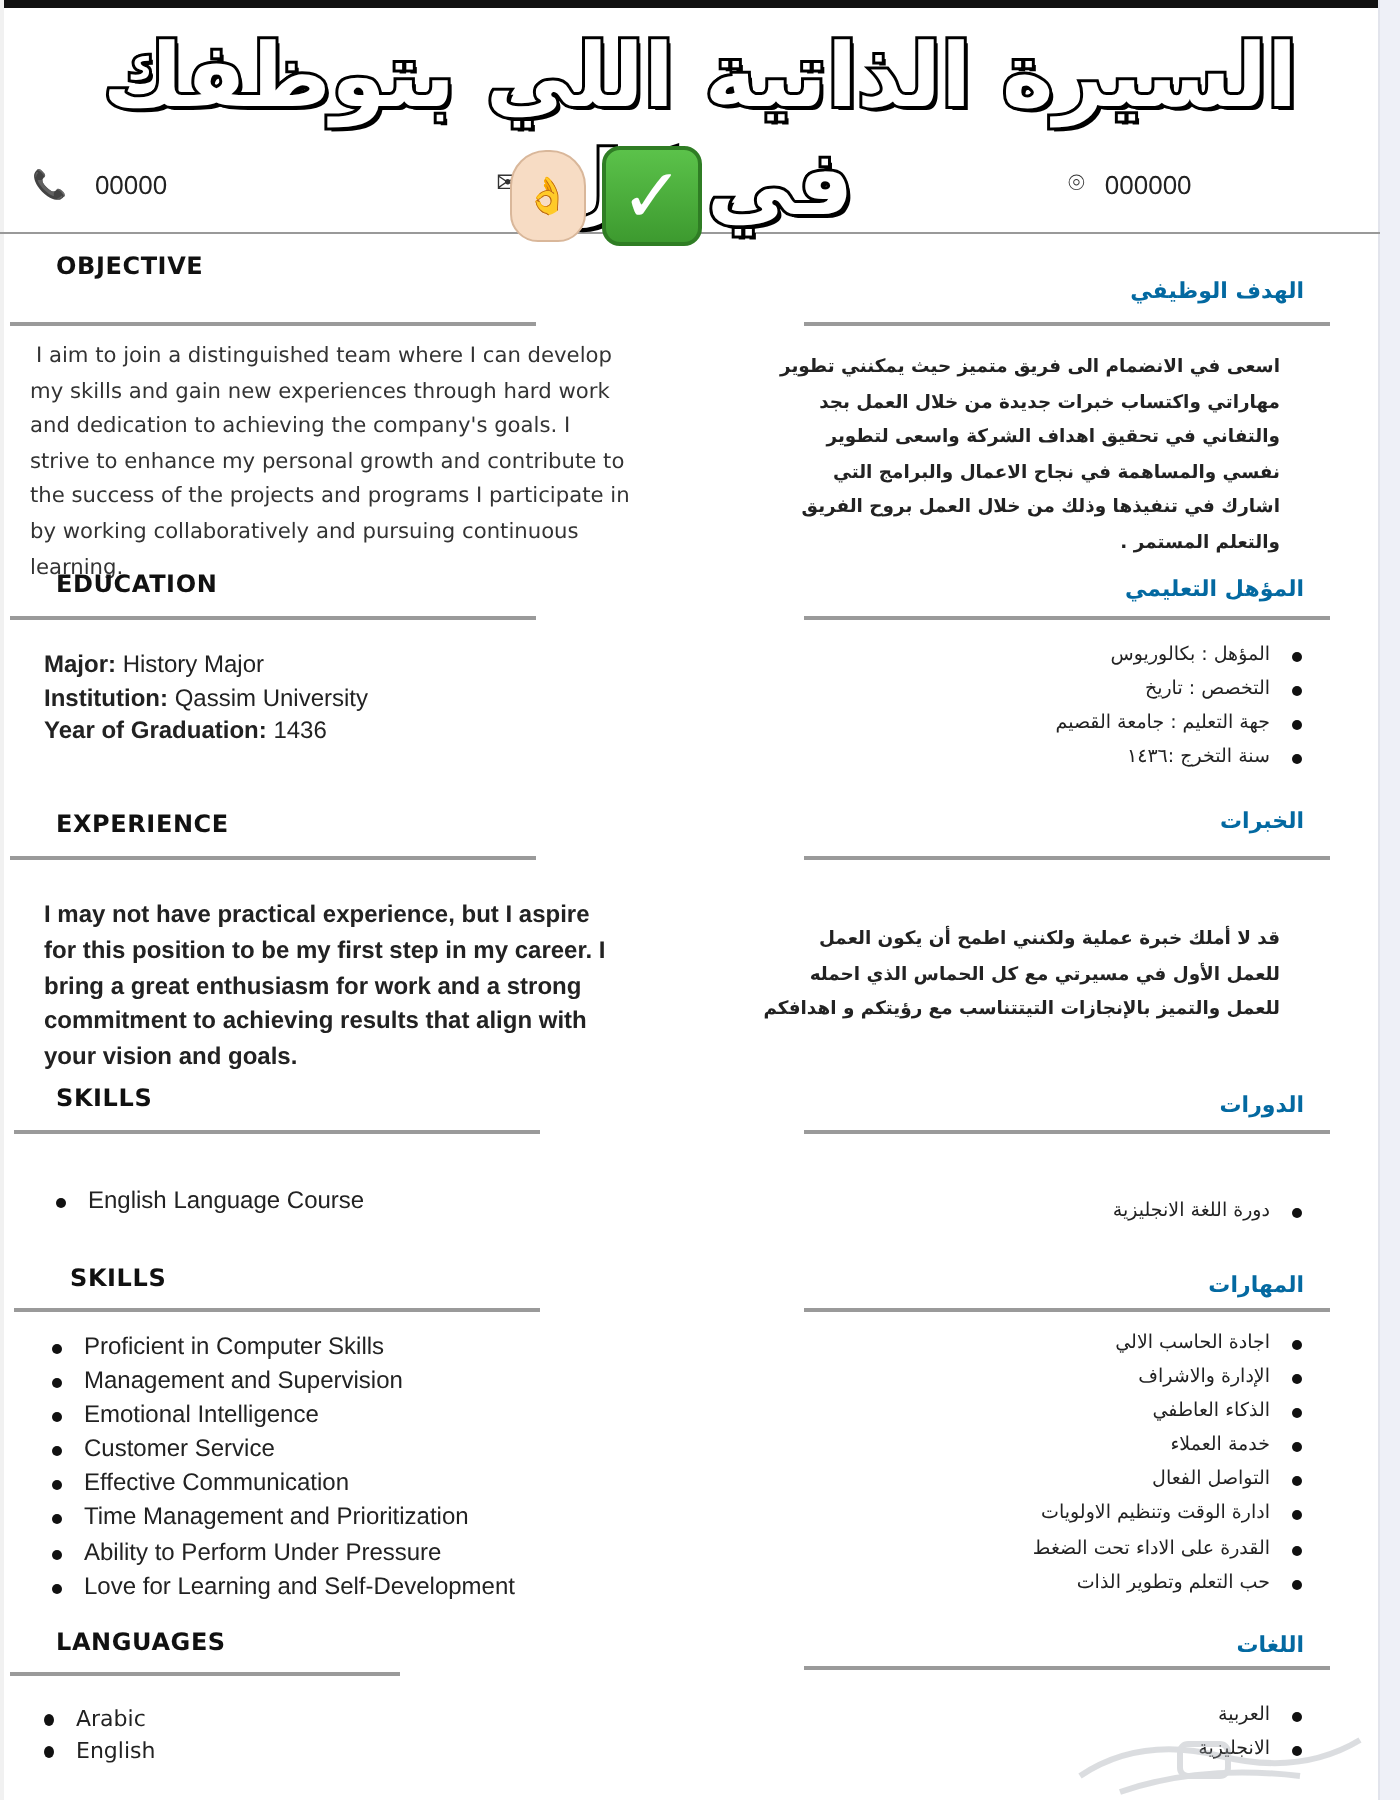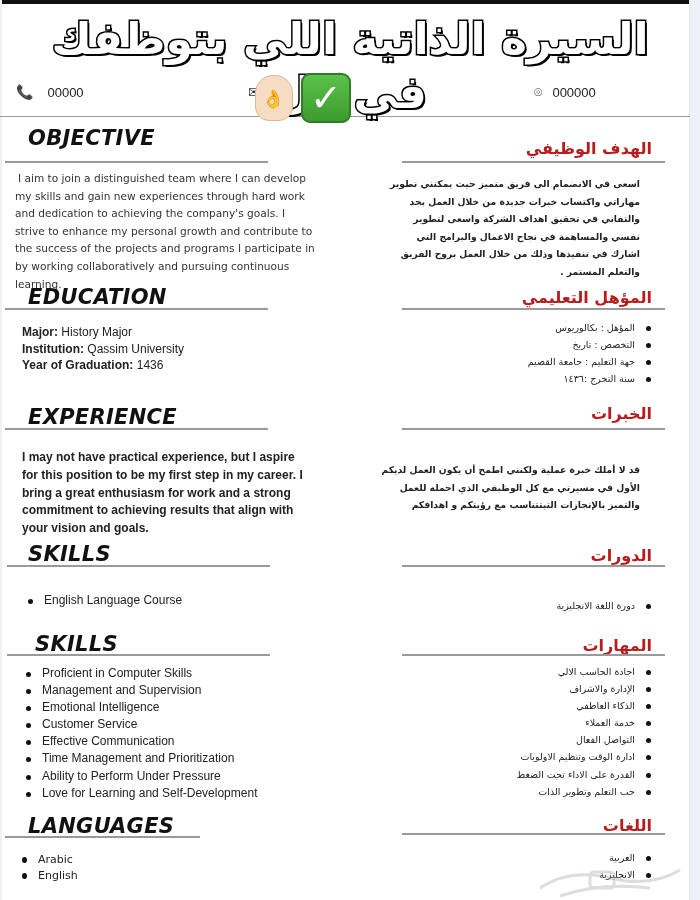--- a/index.html
+++ b/index.html
@@ -43,23 +43,23 @@
     font-size: 18px; color: #c99a78; font-family: "DejaVu Sans", sans-serif;
   }
 
   
   .contact-row { position: absolute; left: 0; top: 84px; width: 690px; height: 24px; }
   .contact { position: absolute; top: 0; display: flex; align-items: center; gap: 14px; font-size: 13px; color: #222; }
   .contact .ic { font-size: 14px; color: #333; font-family: "DejaVu Sans", sans-serif; }
   .contact-rule { position: absolute; left: 0; top: 116px; width: 690px; height: 1px; background: #999; }
 
   
-  .sec-title { position: absolute; font-family: "DejaVu Sans", sans-serif; font-weight: bold; font-size: 21px; color: #111; letter-spacing: 0.3px; font-style: italic; }
+  .sec-title { position: absolute; font-family: "DejaVu Sans", sans-serif; font-weight: bold; font-size: 12px; color: #111; letter-spacing: 0.3px; }
   .rule { position: absolute; height: 2px; background: #9a9a9a; }
-  .ar-title { position: absolute; font-family: "DejaVu Sans", sans-serif; font-weight: bold; font-size: 16px; color: #b91c1c; direction: rtl; text-align: right; }
+  .ar-title { position: absolute; font-family: "DejaVu Sans", sans-serif; font-weight: bold; font-size: 11px; color: #0369a1; direction: rtl; text-align: right; }
 
   .en-para { position: absolute; font-family: "DejaVu Sans", sans-serif; font-size: 10.6px; line-height: 17.6px; color: #333; }
   .ex-para { position: absolute; font-family: "Liberation Sans", sans-serif; font-weight: bold; font-size: 12px; line-height: 17.8px; color: #222; }
   .ar-para { position: absolute; font-family: "DejaVu Sans", sans-serif; font-weight: bold; font-size: 9.2px; line-height: 17.6px; color: #222; direction: rtl; text-align: right; }
 
   .edu { position: absolute; font-size: 12px; line-height: 16.5px; color: #222; }
   .edu b { font-weight: bold; }
 
   ul.en-list { position: absolute; margin: 0; padding: 0 0 0 0; list-style: none; font-size: 12px; color: #222; }
   ul.en-list li { position: relative; padding-left: 20px; line-height: 17.1px; }
@@ -154,21 +154,21 @@
 <div class="rule" style="left:402px; top:308px; width:263px;"></div>
 <ul class="ar-list" style="right:45px; top:319px;">
   <li>المؤهل : بكالوريوس</li>
   <li>التخصص : تاريخ</li>
   <li>جهة التعليم : جامعة القصيم</li>
   <li>سنة التخرج :١٤٣٦</li>
 </ul>
 
 <div class="ar-title" style="right:48px; top:404px;">الخبرات</div>
 <div class="rule" style="left:402px; top:428px; width:263px;"></div>
-<div class="ar-para" style="right:60px; top:461px; width:260px;">قد لا أملك خبرة عملية ولكنني اطمح أن يكون العمل لديكم الأول في مسيرتي مع كل الوظيفي الذي احمله للعمل والتميز بالإنجازات التيتتناسب مع رؤيتكم و اهدافكم</div>
+<div class="ar-para" style="right:60px; top:461px; width:260px;">قد لا أملك خبرة عملية ولكنني اطمح أن يكون العمل للعمل الأول في مسيرتي مع كل الحماس الذي احمله للعمل والتميز بالإنجازات التيتتناسب مع رؤيتكم و اهدافكم</div>
 
 <div class="ar-title" style="right:48px; top:546px;">الدورات</div>
 <div class="rule" style="left:402px; top:565px; width:263px;"></div>
 <ul class="ar-list" style="right:45px; top:597px;">
   <li>دورة اللغة الانجليزية</li>
 </ul>
 
 <div class="ar-title" style="right:48px; top:636px;">المهارات</div>
 <div class="rule" style="left:402px; top:654px; width:263px;"></div>
 <ul class="ar-list" style="right:45px; top:663px;">

